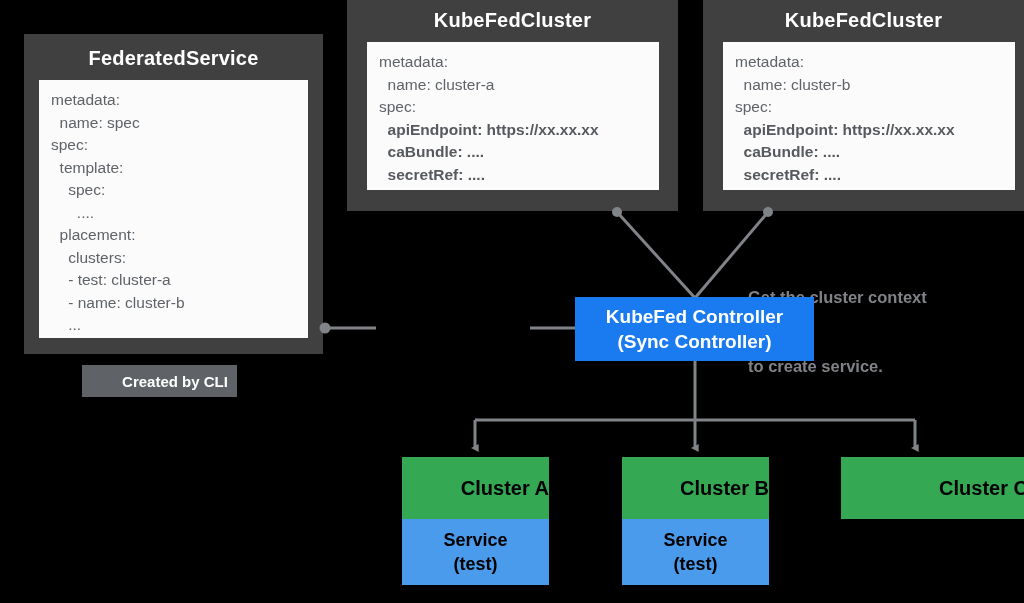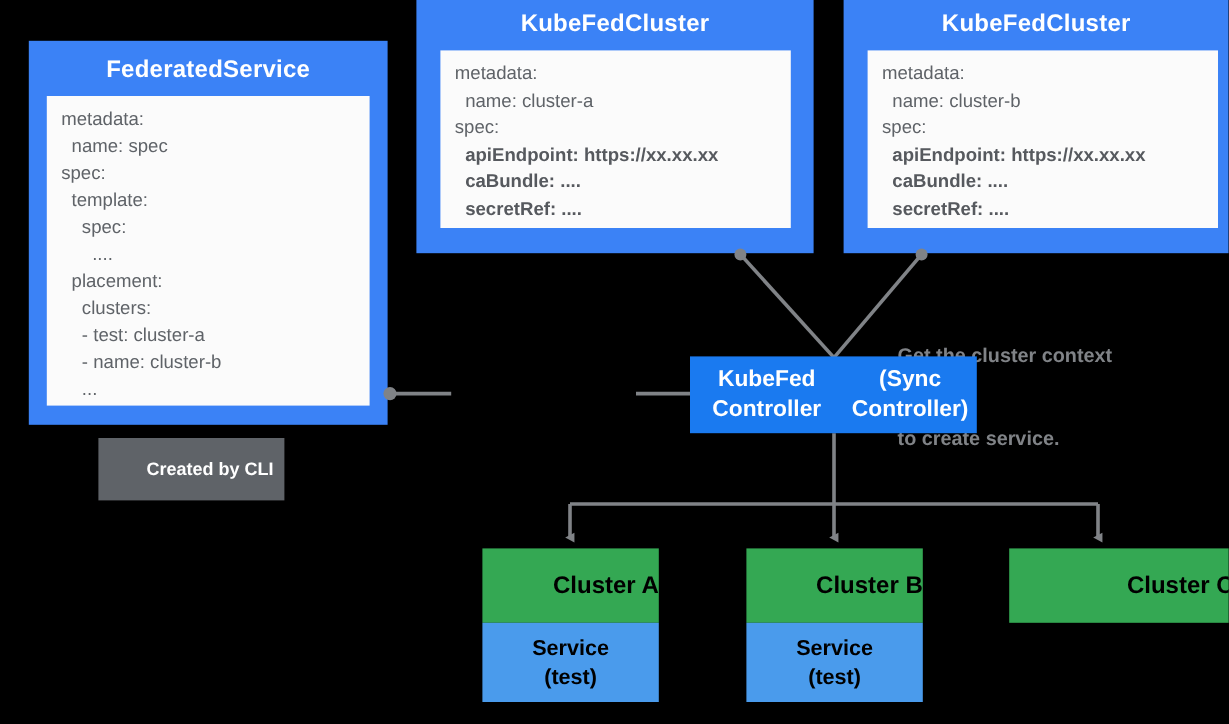--- a/index.html
+++ b/index.html
@@ -14,21 +14,21 @@
     background: #000000;
     overflow: hidden;
     font-family: "Liberation Sans", sans-serif;
   }
 
   
   .abs { position: absolute; box-sizing: border-box; }
 
   
   .panel {
-    background: #3b82f6;
+    background: #404040;
   }
   .panel-title {
     position: absolute;
     left: 0; right: 0;
     text-align: center;
     color: #ffffff;
     font-weight: bold;
     font-size: 20px;
     letter-spacing: .2px;
   }
@@ -58,21 +58,21 @@
   }
 
   
   .controller {
     background: #1a7af0;
     color: #ffffff;
     font-weight: bold;
     font-size: 19px;
     line-height: 25px;
     display: flex;
-    flex-direction: row;
+    flex-direction: column;
     align-items: center;
     justify-content: center;
     text-align: center;
   }
 
   
   .annot {
     color: #808387;
     font-weight: bold;
     font-size: 16.5px;
@@ -153,21 +153,21 @@
 
     <g>
       <path d="M695,361 L695,420" stroke="#808387" stroke-width="3" fill="none"></path>
       <path d="M475,420 L915,420" stroke="#808387" stroke-width="3" fill="none"></path>
       <path d="M475,420 L475,448" stroke="#808387" stroke-width="3" fill="none" marker-end="url(#arrowhead)"></path>
       <path d="M695,420 L695,448" stroke="#808387" stroke-width="3" fill="none" marker-end="url(#arrowhead)"></path>
       <path d="M915,420 L915,448" stroke="#808387" stroke-width="3" fill="none" marker-end="url(#arrowhead)"></path>
     </g>
   </svg>
 
-  <div class="abs chip" style="left:82px; top:365px; width:155px; height:52px;padding-left:31px;">
+  <div class="abs chip" style="left:82px; top:365px; width:155px; height:32px;padding-left:31px;">
     <span>Created by CLI</span>
   </div>
 
 
   <div class="abs annot" style="left:748px; top:240px;">
     <div>Get the cluster context</div>
     <div>to create service.</div>
   </div>
 
   <div class="abs controller" style="left:575px; top:297px; width:239px; height:64px;">

